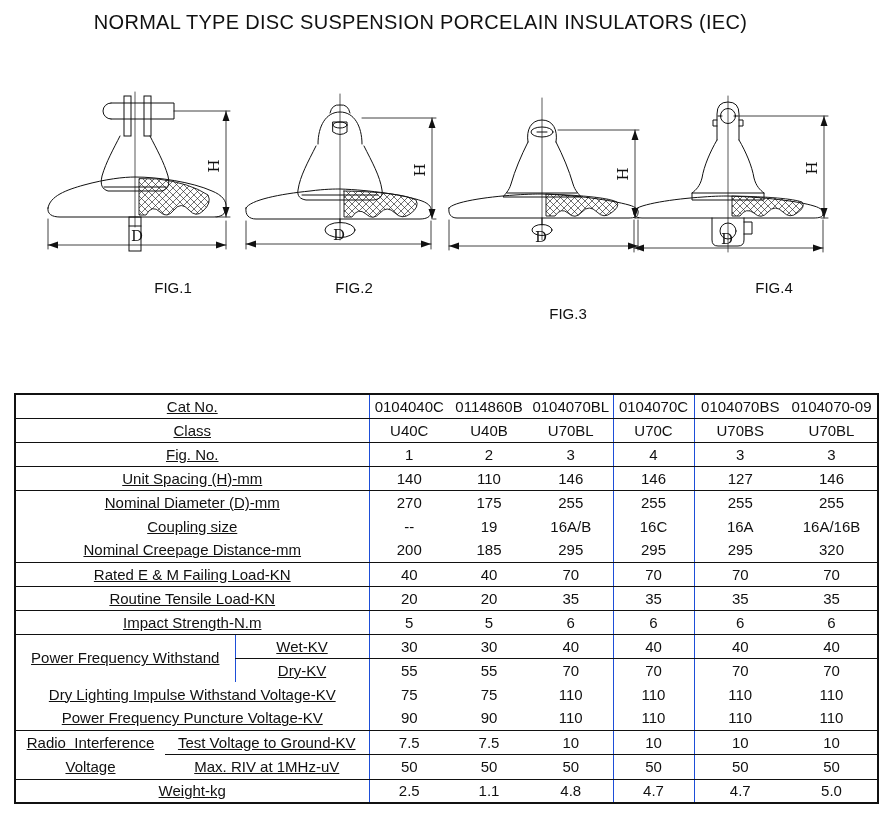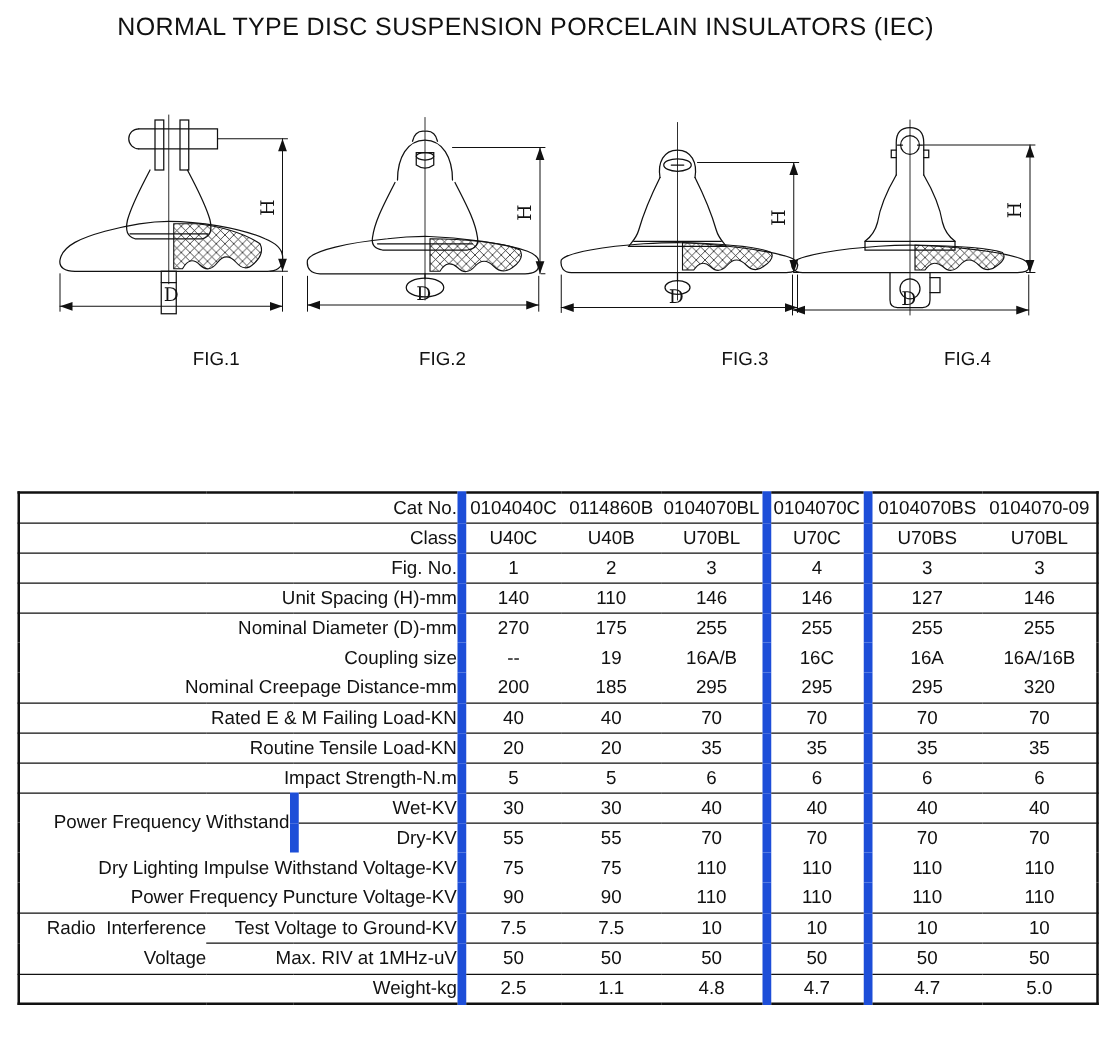--- a/index.html
+++ b/index.html
@@ -27,24 +27,24 @@
     fill:#111; stroke:none; font-family:"DejaVu Serif", serif; font-size:15px;
   }
   table.spec {
     position:absolute; left:14px; top:393px; width:863px;
     border-collapse:collapse; table-layout:fixed;
     border:2px solid #111;
     font-size:15px; color:#111;
   }
   table.spec tr { height:24px; }
   table.spec td { padding:0; vertical-align:middle; overflow:hidden; }
-  td.lbl { text-align:right; padding-left:7px; }
+  td.lbl { text-align:center; padding-left:7px;text-decoration:underline; }
   td.d   { text-align:center; }
   td.bb  { border-bottom:1px solid #111; }
-  td.bl  { border-left:7px solid #1d4ed8; }
+  td.bl  { border-left:1px solid #1d4ed8; }
   td.top { vertical-align:top; line-height:24px; padding-top:1px; }
   td.pre { white-space:pre-wrap; }
 </style>
 </head>
 <body>
 
 <div class="page">
 
   <div class="title">NORMAL TYPE DISC SUSPENSION PORCELAIN INSULATORS (IEC)</div>
 
@@ -232,21 +232,21 @@
       <line class="dim" x1="195" y1="126" x2="195" y2="158"></line>
       <line class="dim" x1="6" y1="154" x2="195" y2="154"></line>
       <path class="arrow" d="M6,154 l10,-3.5 l0,7 Z"></path>
       <path class="arrow" d="M195,154 l-10,-3.5 l0,7 Z"></path>
       <text class="dimtxt" x="99" y="150" text-anchor="middle">D</text>
     </g>
   </svg>
 
   <div class="figlabel" style="left:128px;">FIG.1</div>
   <div class="figlabel" style="left:309px;">FIG.2</div>
-  <div class="figlabel" style="left:551px;">FIG.3</div>
+  <div class="figlabel" style="left:523px;margin-top:26px;">FIG.3</div>
   <div class="figlabel" style="left:729px;">FIG.4</div>
 
   <table class="spec">
     <colgroup>
       <col style="width:150px">
         <col style="width:70px">
         <col style="width:134px">
       <col style="width:80px">
         <col style="width:80px">
         <col style="width:84px">

